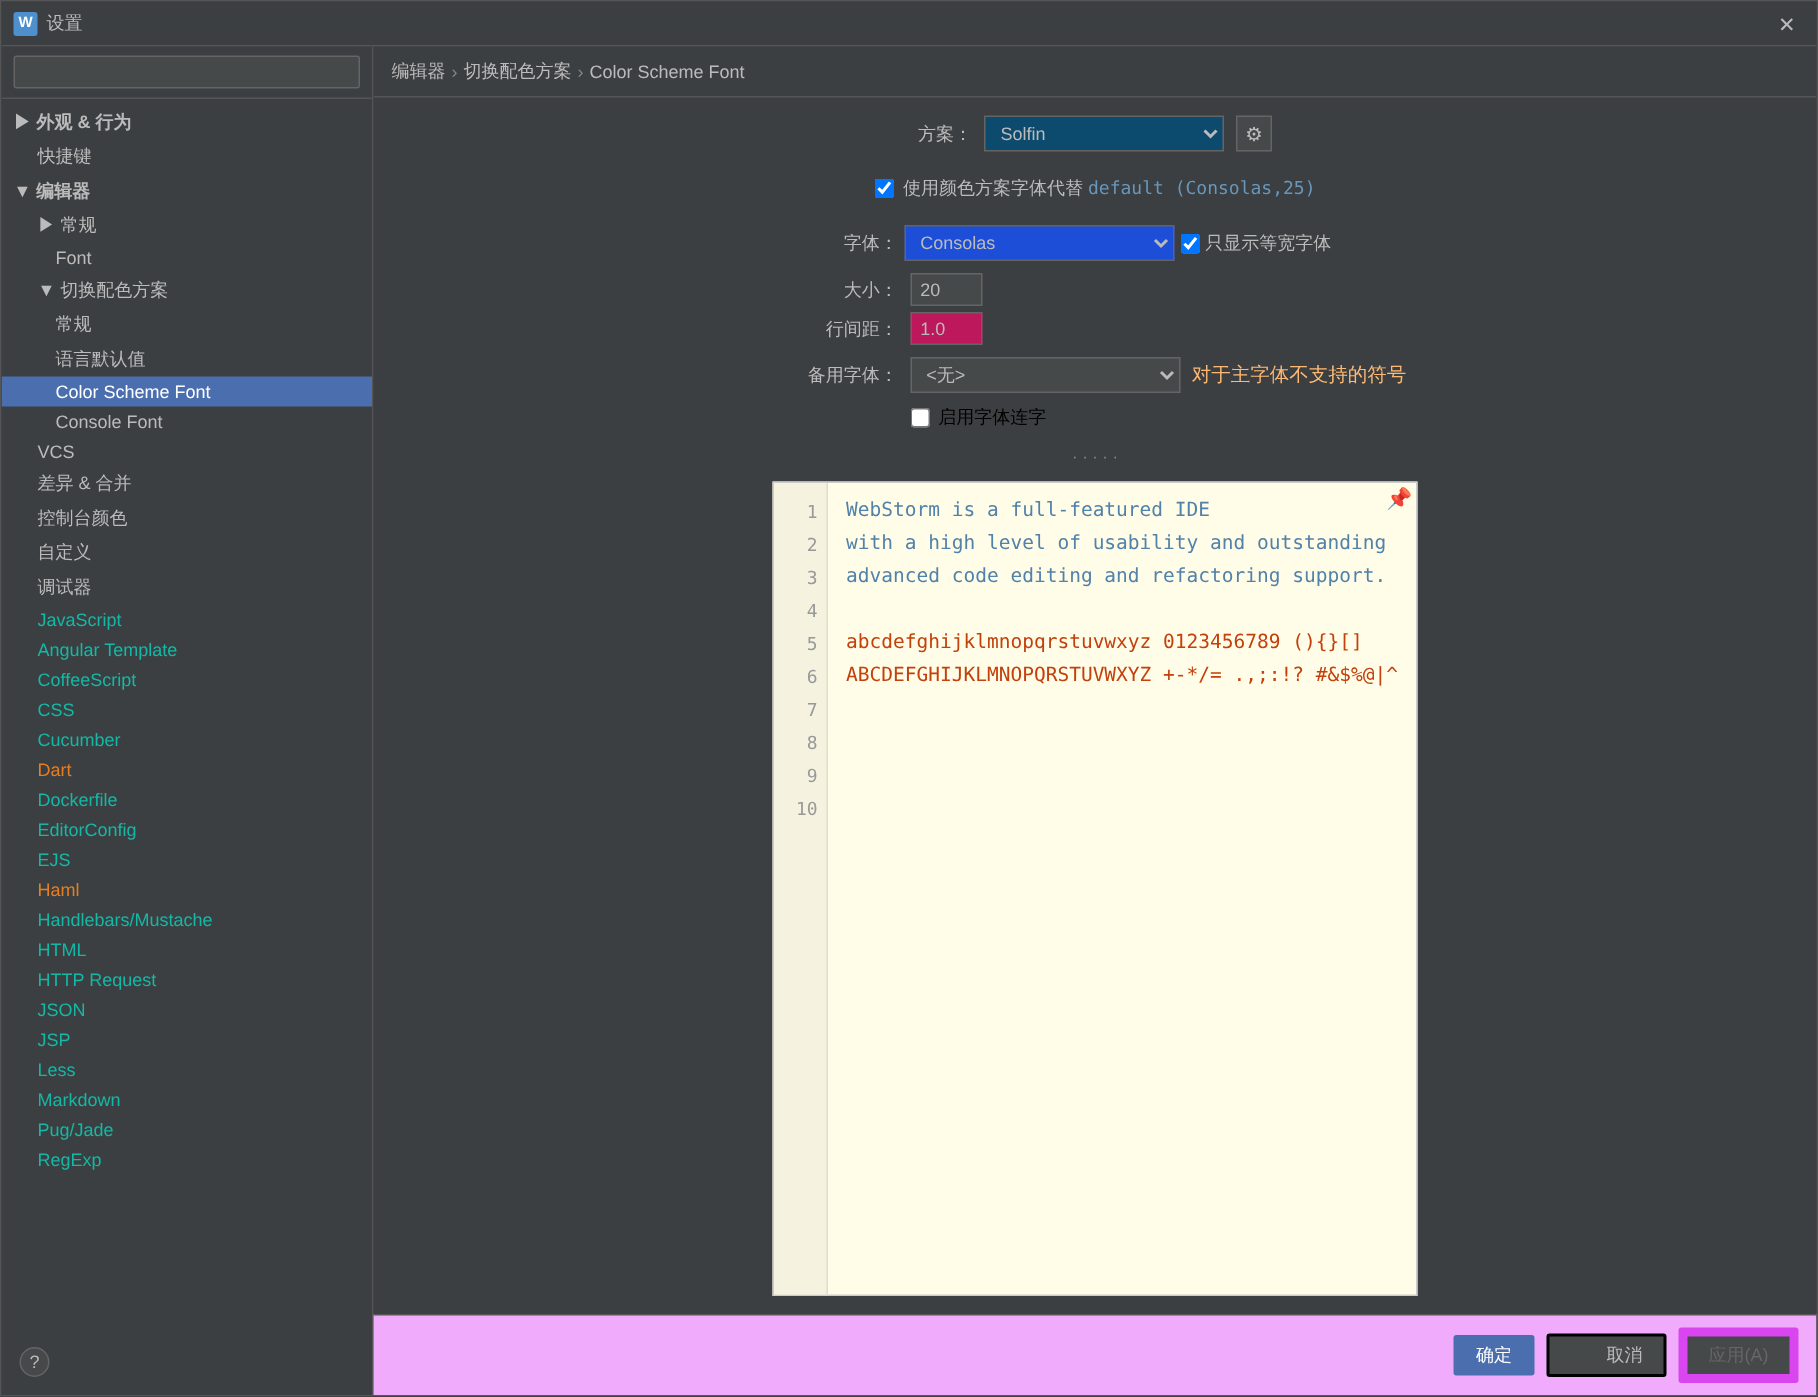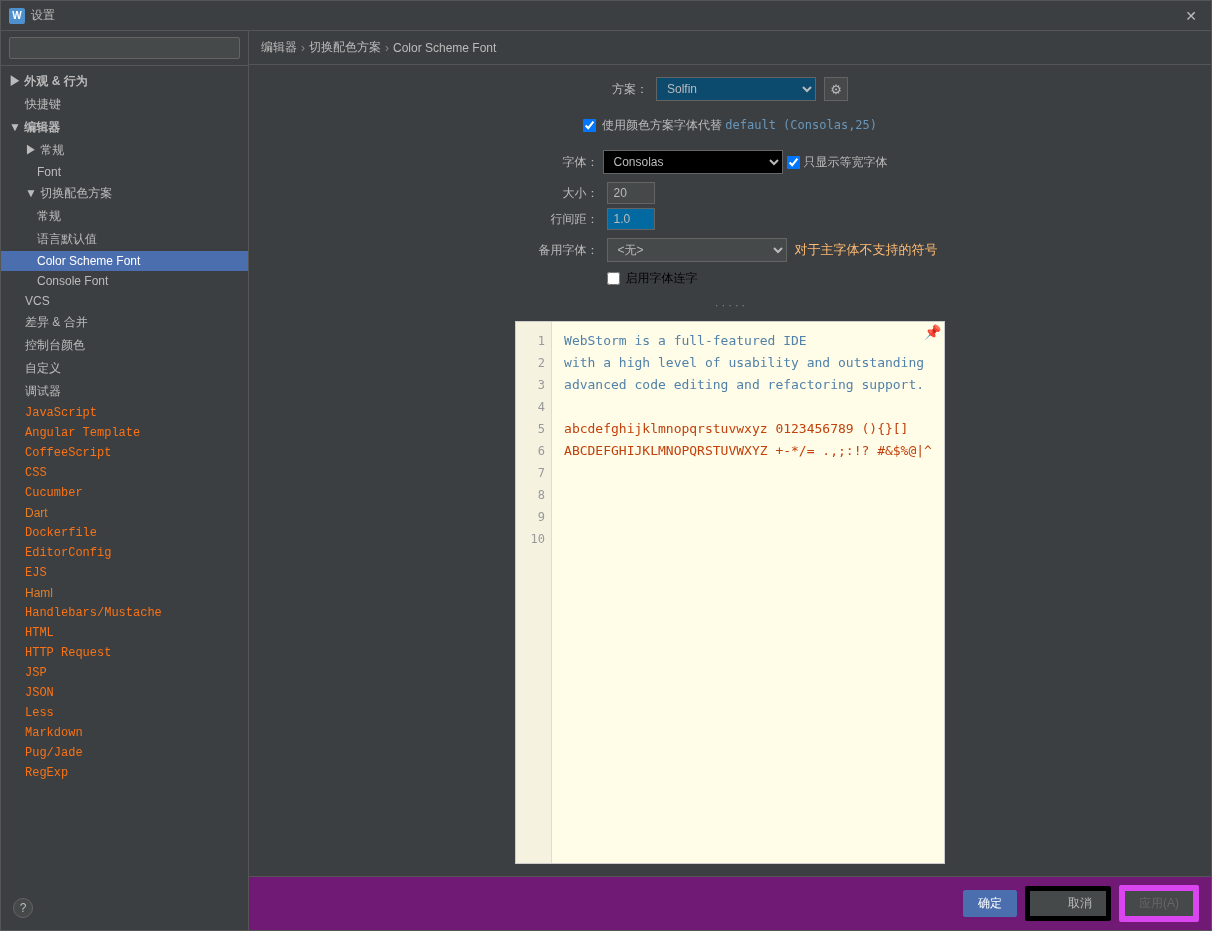--- a/index.html
+++ b/index.html
@@ -93,21 +93,21 @@
       white-space: nowrap;
     }
     .sidebar-item.active { background: #4b6eaf; color: #fff; }
     .sidebar-item.group {
       padding-left: 8px;
       font-weight: bold;
       color: #bbb;
     }
     .sidebar-item.indent1 { padding-left: 24px; }
     .sidebar-item.indent2 { padding-left: 36px; }
-    .sidebar-item.blue-text { color: #f97316; font-family: Liberation Mono, monospace; }
+    .sidebar-item.blue-text { color: #14b8a6; }
     .sidebar-item.orange-text { color: #e67e22; }
 
     
     .right-panel {
       flex: 1;
       background: #3c3f41;
       display: flex;
       flex-direction: column;
     }
     .breadcrumb {
@@ -180,21 +180,21 @@
       font-family: 'Consolas', monospace;
       font-size: 12px;
     }
     .form-label {
       color: #bbb;
       font-size: 12px;
       text-align: right;
     }
     .font-select {
       width: 180px;
-      background: #000000;
+      background: #1d4ed8;
       border: 1px solid #646464;
       color: #bbb;
       padding: 3px 6px;
       font-size: 12px;
       outline: none;
     }
     .monospace-check {
       display: flex;
       align-items: center;
       gap: 4px;
@@ -205,21 +205,21 @@
       width: 48px;
       background: #45494a;
       border: 1px solid #646464;
       color: #bbb;
       padding: 3px 6px;
       font-size: 12px;
       outline: none;
     }
     .line-spacing-input {
       width: 48px;
-      background: #0369a1;
+      background: #be185d;
       border: 1px solid #646464;
       color: #bbb;
       padding: 3px 6px;
       font-size: 12px;
       outline: none;
     }
     .fallback-select {
       width: 180px;
       background: #45494a;
       border: 1px solid #646464;
@@ -284,21 +284,21 @@
       position: absolute;
       right: 2px;
       top: 2px;
       color: #6a8759;
       font-size: 14px;
       cursor: pointer;
     }
 
     
     .bottom-bar {
-      background: #701a75;
+      background: #f0abfc;
       border-top: 1px solid #555;
       padding: 8px 12px;
       display: flex;
       justify-content: flex-end;
       align-items: center;
       gap: 8px;
       flex-shrink: 0;
     }
     .btn {
       padding: 4px 14px;
@@ -307,21 +307,21 @@
       border-radius: 2px;
       outline: none;
     }
     .btn-default {
       background: #4b6eaf;
       border: 1px solid #4b6eaf;
       color: #fff;
     }
     .btn-cancel {
       background: #45494a;
-      border: 5px solid #000000;
+      border: 2px solid #000000;
       color: #bbb;
       padding-left: 38px;
     }
     .btn-apply {
       background: #45494a;
       border: 6px solid #d946ef;
       color: #666;
     }
 
     .bottom-help {
@@ -472,25 +472,25 @@
 
         <div class="sidebar-item indent1 blue-text">
           <span>HTML</span>
         </div>
 
         <div class="sidebar-item indent1 blue-text">
           <span>HTTP Request</span>
         </div>
 
         <div class="sidebar-item indent1 blue-text">
+          <span>JSON</span>
+        </div>
+
+        <div class="sidebar-item indent1 blue-text">
           <span>JSP</span>
-        </div>
-
-        <div class="sidebar-item indent1 blue-text">
-          <span>JSON</span>
         </div>
 
         <div class="sidebar-item indent1 blue-text">
           <span>Less</span>
         </div>
 
         <div class="sidebar-item indent1 blue-text">
           <span>Markdown</span>
         </div>
 

